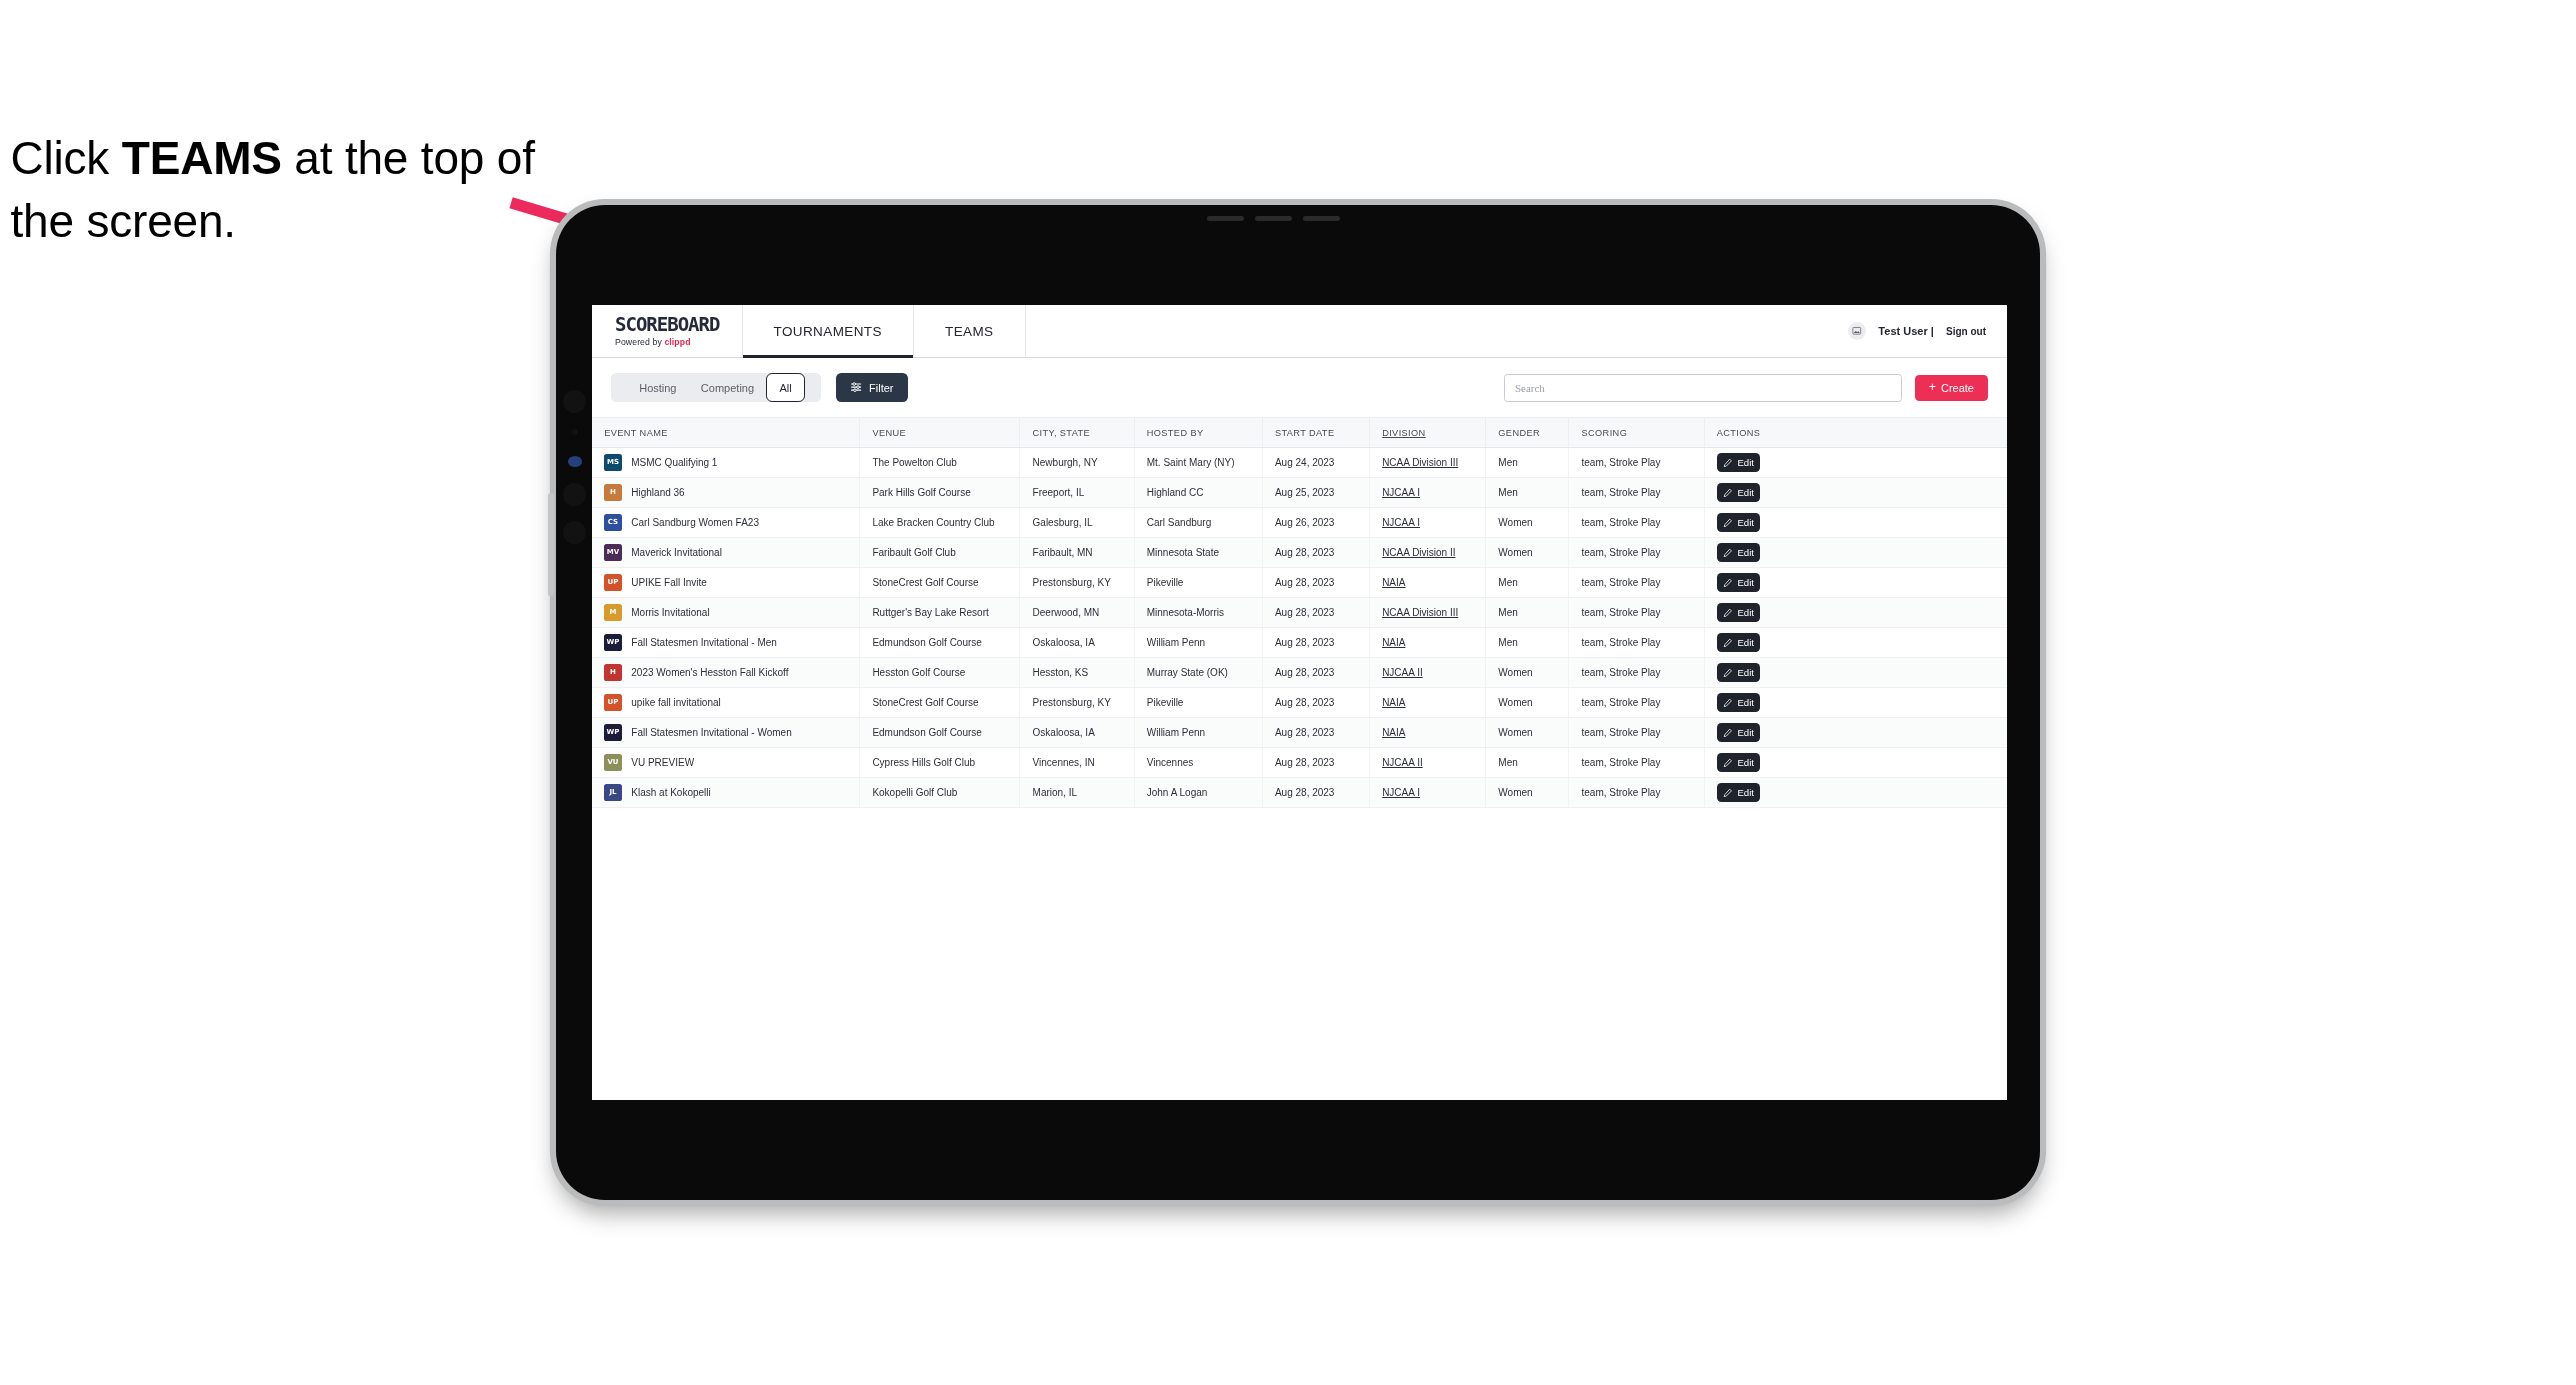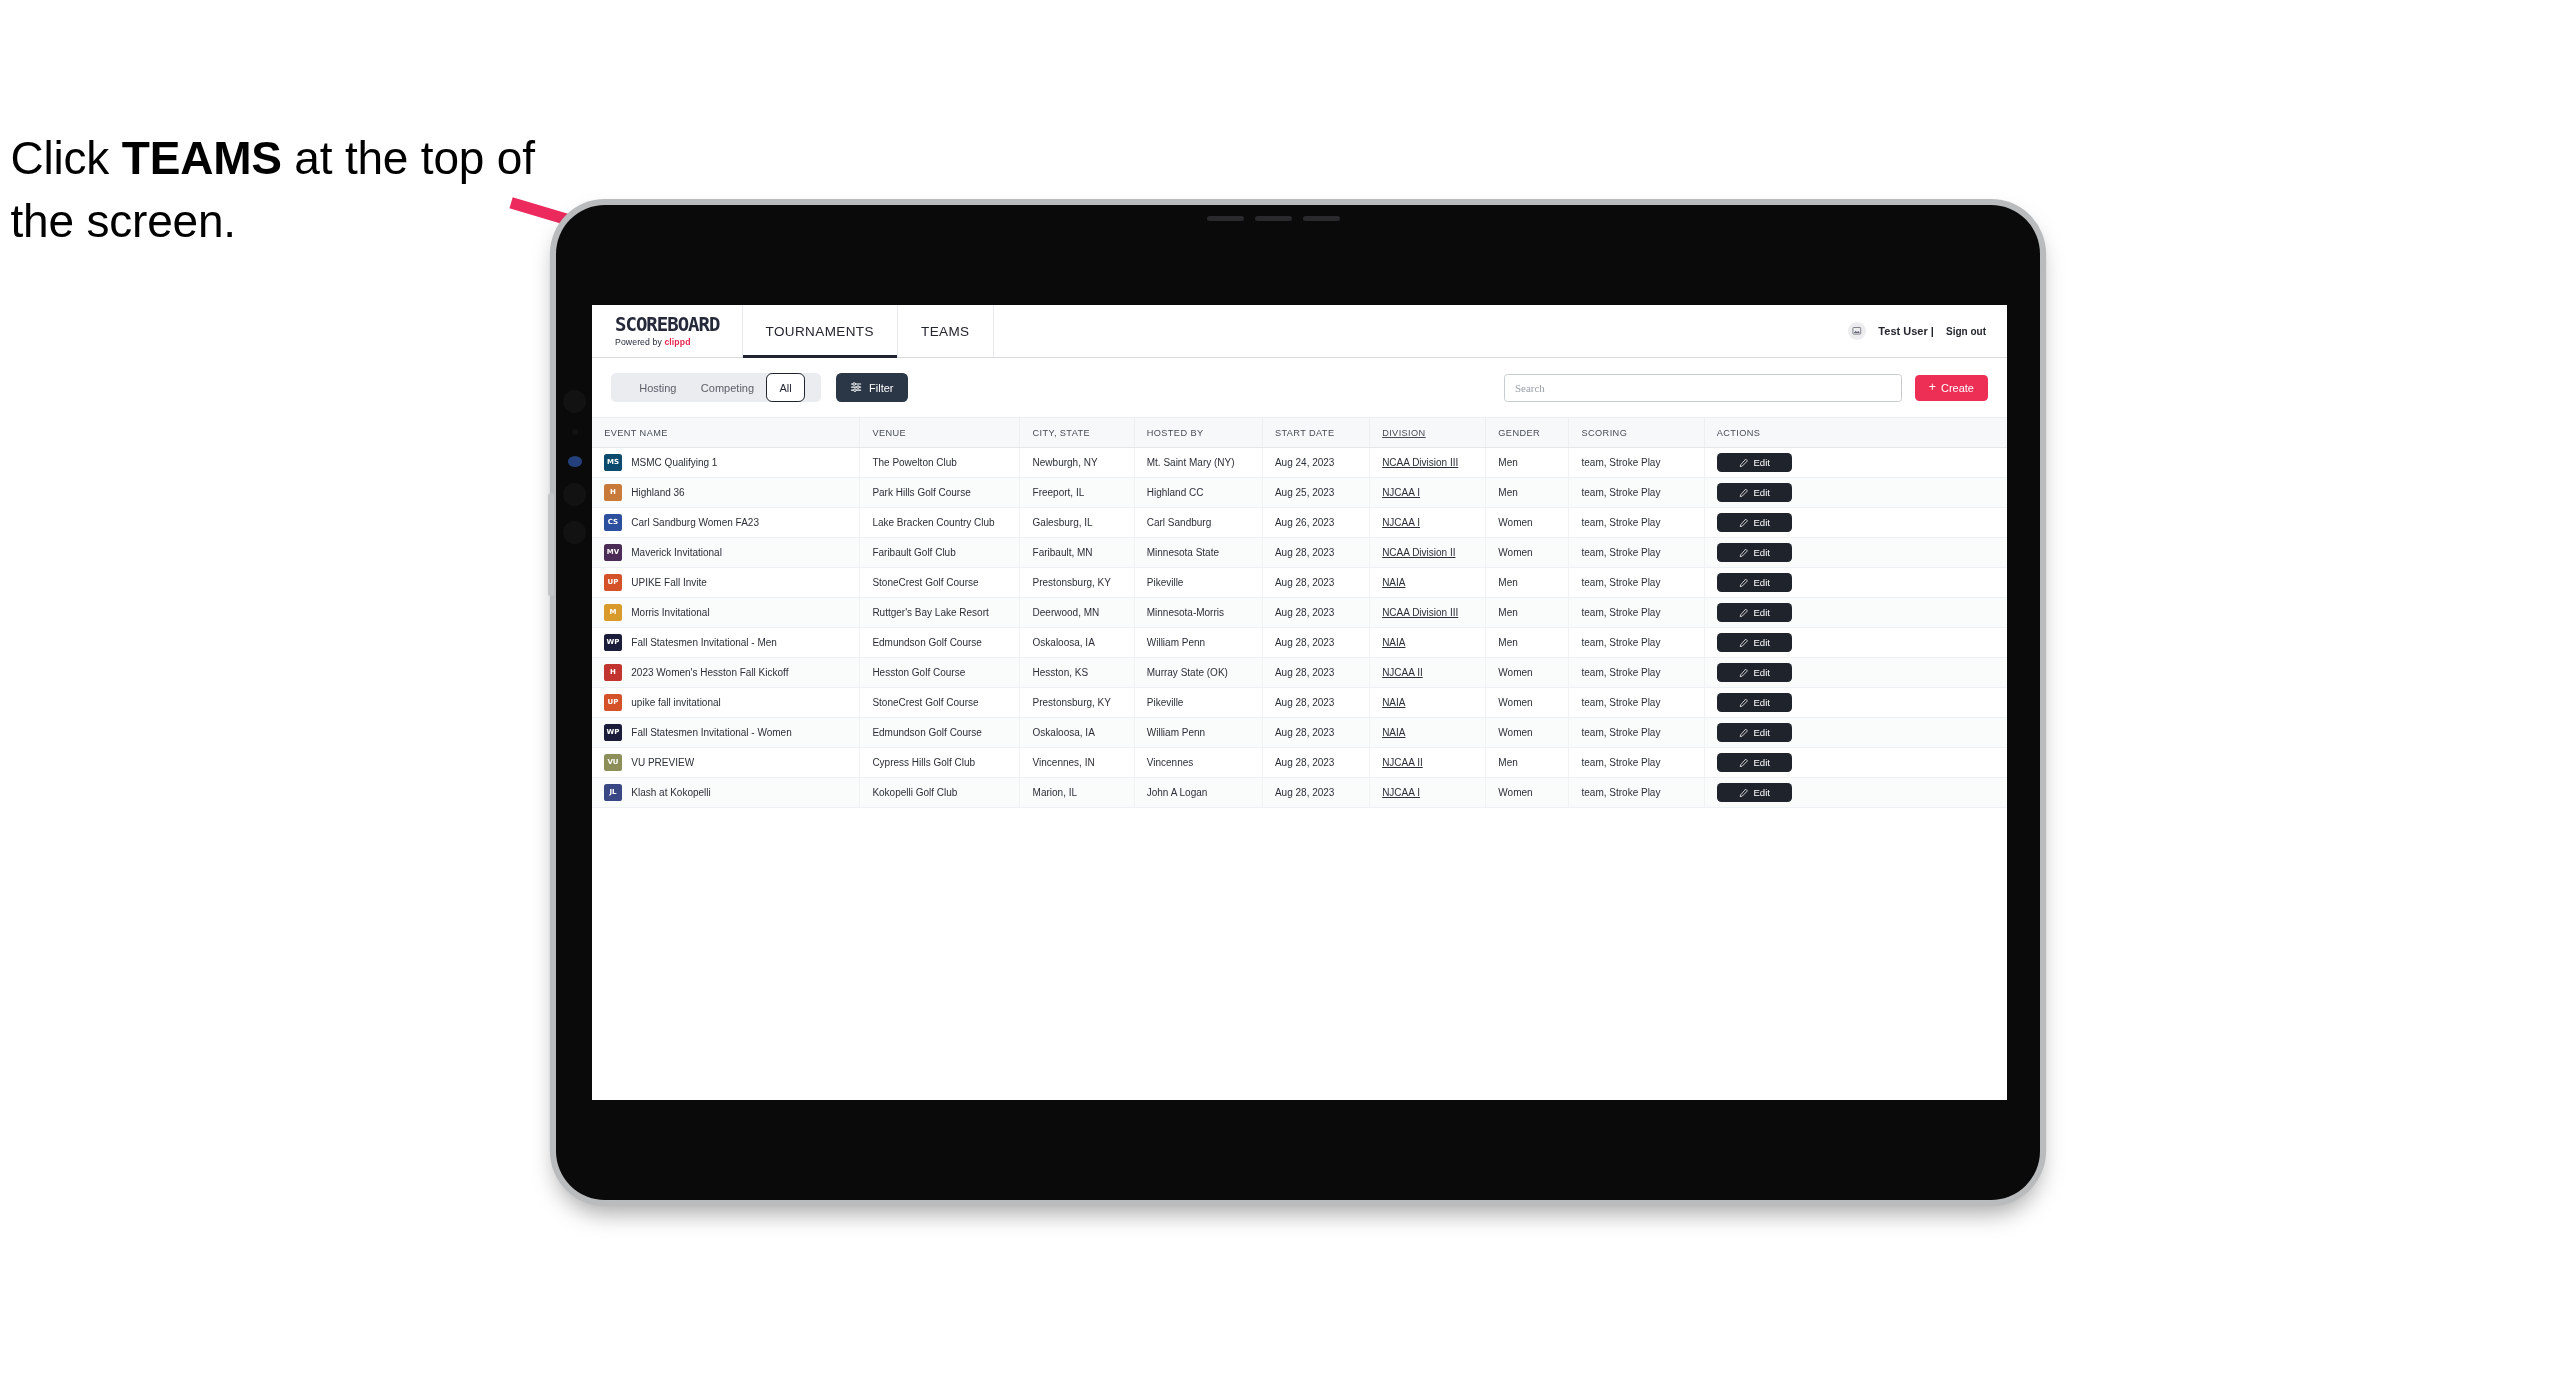--- a/index.html
+++ b/index.html
@@ -41,21 +41,21 @@
     display:flex;align-items:stretch;position:relative;
   }
   #brand{display:flex;flex-direction:column;justify-content:center;padding:0 23px 0 23px;}
   #brand-title{
     font-family:"DejaVu Sans Mono", monospace;
     font-weight:bold;font-size:19px;letter-spacing:-1px;color:#25293a;line-height:1;
   }
   #brand-sub{font-size:8.7px;color:#25293a;margin-top:2.6px;letter-spacing:0.1px;}
   #brand-sub .clippd{color:#e8254f;font-weight:bold;}
   .navtab{
-    display:flex;align-items:center;padding:0 23px;font-size:13.5px;color:#24262e;
+    display:flex;align-items:center;padding:0 31px;font-size:13.5px;color:#24262e;
     letter-spacing:0.4px;cursor:pointer;border-right:0.9px solid #e6e8ec;border-left:0.9px solid #e6e8ec;
     position:relative;margin-left:-0.9px;
   }
   .navtab.active::after{
     content:"";position:absolute;left:0;right:0;bottom:-0.9px;height:2.6px;background:#1f2430;
   }
   #nav-right{margin-left:auto;display:flex;align-items:center;padding-right:21px;gap:12.2px;font-weight:bold;}
   #avatar{
     width:18.3px;height:18.3px;border-radius:50%;background:#ededf0;
     display:flex;align-items:center;justify-content:center;color:#61646e;font-size:9.6px;
@@ -115,21 +115,21 @@
   .c-actions{width:auto;border-right:none !important;}
   .evcell{display:flex;align-items:center;gap:9.6px;}
   .logo{
     width:17.5px;height:17.5px;border-radius:2.6px;flex:0 0 17.5px;
     display:flex;align-items:center;justify-content:center;
     font-size:7px;font-weight:bold;color:#fff;overflow:hidden;line-height:1;
     font-family:"DejaVu Sans", sans-serif;
   }
   .edit-btn{
     background:#1f232c;color:#fff;border:none;border-radius:4.4px;height:19px;
-    display:inline-flex;align-items:center;gap:5.2px;padding:0 22px;font-size:9.6px;cursor:pointer;
+    display:inline-flex;align-items:center;gap:5.2px;padding:0 6px;font-size:9.6px;cursor:pointer;
     font-family:"Liberation Sans",sans-serif;
   }
   .edit-btn svg{display:block;}
 </style>
 </head>
 <body>
 
 <div id="instruction">
   <span>Click </span><b>TEAMS</b><span> at the top of the screen.</span>
 </div>

